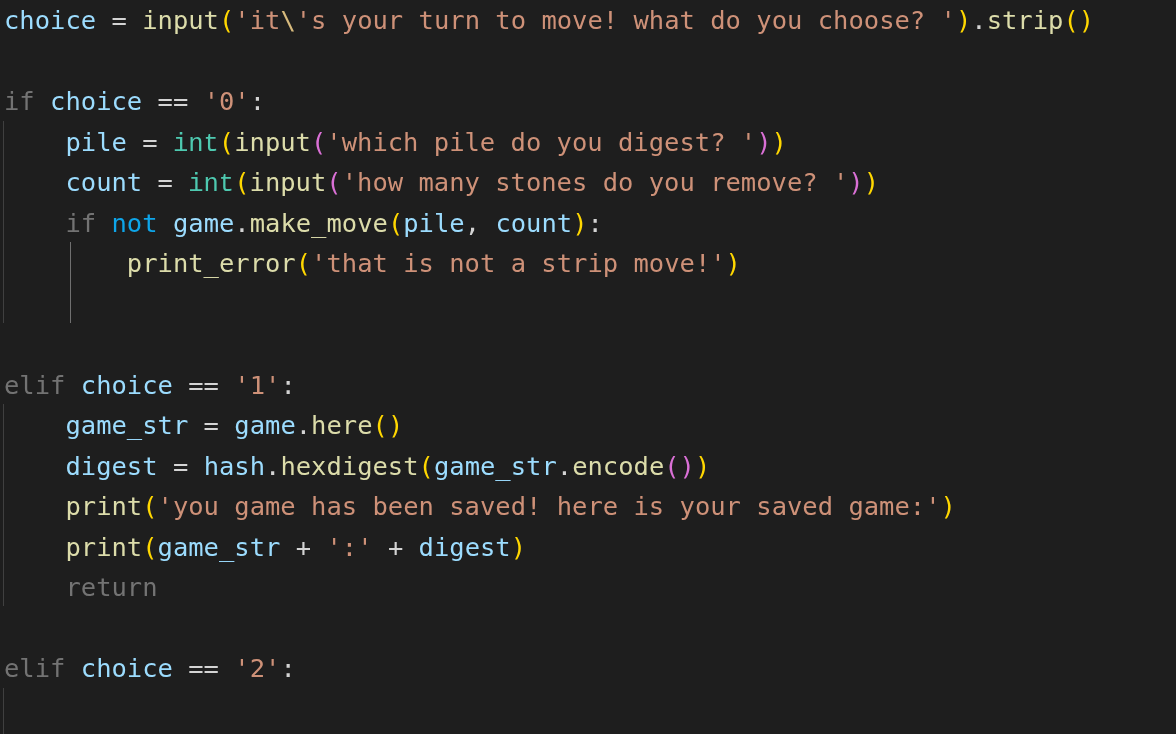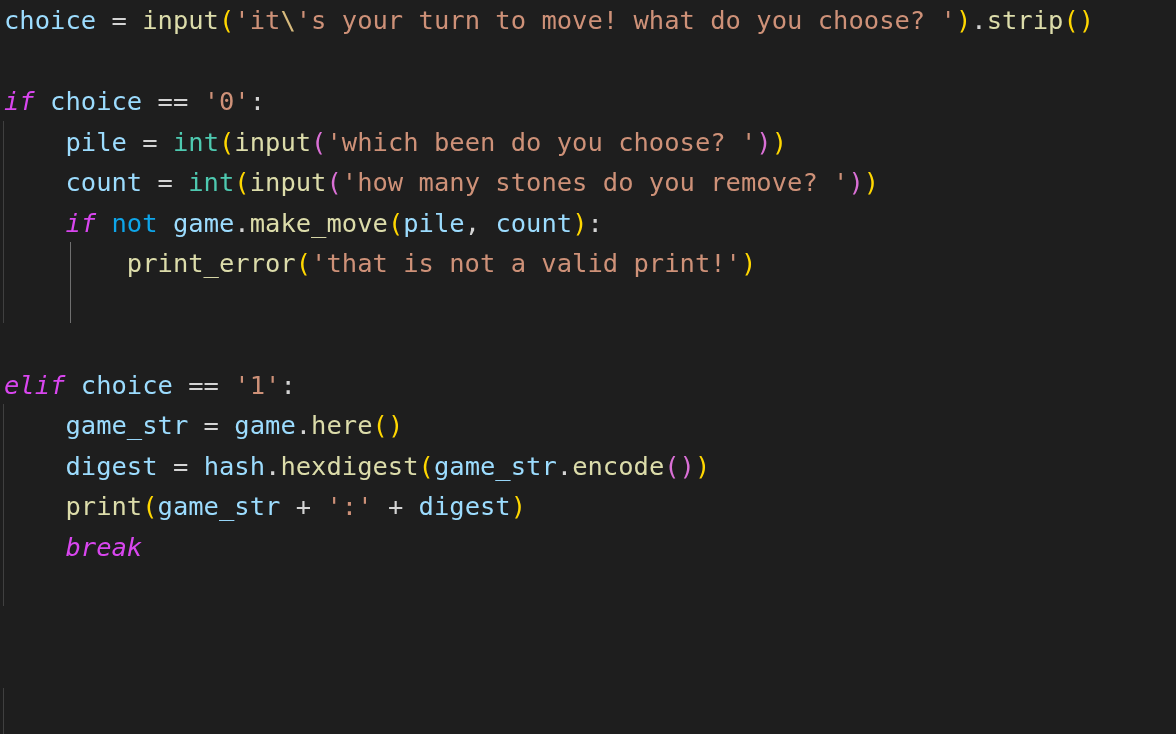--- a/index.html
+++ b/index.html
@@ -43,51 +43,53 @@
   .line {
     height: 40.5px;
     line-height: 40.5px;
     font-size: 25.5px;
     white-space: pre;
     letter-spacing: 0px;
     padding-left: 4px;
     box-sizing: border-box;
   }
   
-  .t-kw      { color: #d946ef; font-style: italic; }  
+  .t-kw      { color: #737373; }  
   .t-op-kw   { color: #0ea5e9; }  
   .t-var     { color: #9cdcfe; }  
   .t-fn      { color: #dcdcaa; }  
-  .t-builtin { color: #4ec9b0; }  
+  .t-builtin { color: #4ec9b0; font-family: Liberation Mono, monospace; }  
   .t-str     { color: #ce9178; }  
   .t-esc     { color: #d7ba7d; }  
   .t-op      { color: #d4d4d4; }  
   .t-b1      { color: #ffd700; }  
   .t-b2      { color: #da70d6; }  
 </style>
 </head>
 <body>
 
 <div id="editor">
   <div class="indent-guides">
       <div class="guide" style="left: 3px; top: 121px; height: 202px;"></div>
       <div class="guide active" style="left: 70px; top: 242px; height: 81px;"></div>
       <div class="guide" style="left: 3px; top: 404px; height: 202px;"></div>
       <div class="guide" style="left: 3px; top: 688px; height: 46px;"></div>
     </div>
   <div class="code-lines">
       <div class="line"><span class="t-var">choice</span><span class="t-op"> </span><span class="t-op">=</span><span class="t-op"> </span><span class="t-fn">input</span><span class="t-b1">(</span><span class="t-str">'it</span><span class="t-esc">\</span><span class="t-str">'s your turn to move! what do you choose? '</span><span class="t-b1">)</span><span class="t-op">.</span><span class="t-fn">strip</span><span class="t-b1">(</span><span class="t-b1">)</span></div>
       <div class="line">&nbsp;</div>
       <div class="line"><span class="t-kw">if</span><span class="t-op"> </span><span class="t-var">choice</span><span class="t-op"> </span><span class="t-op">==</span><span class="t-op"> </span><span class="t-str">'0'</span><span class="t-op">:</span></div>
-      <div class="line"><span class="t-op">    </span><span class="t-var">pile</span><span class="t-op"> </span><span class="t-op">=</span><span class="t-op"> </span><span class="t-builtin">int</span><span class="t-b1">(</span><span class="t-fn">input</span><span class="t-b2">(</span><span class="t-str">'which been do you choose? '</span><span class="t-b2">)</span><span class="t-b1">)</span></div>
+      <div class="line"><span class="t-op">    </span><span class="t-var">pile</span><span class="t-op"> </span><span class="t-op">=</span><span class="t-op"> </span><span class="t-builtin">int</span><span class="t-b1">(</span><span class="t-fn">input</span><span class="t-b2">(</span><span class="t-str">'which pile do you digest? '</span><span class="t-b2">)</span><span class="t-b1">)</span></div>
       <div class="line"><span class="t-op">    </span><span class="t-var">count</span><span class="t-op"> </span><span class="t-op">=</span><span class="t-op"> </span><span class="t-builtin">int</span><span class="t-b1">(</span><span class="t-fn">input</span><span class="t-b2">(</span><span class="t-str">'how many stones do you remove? '</span><span class="t-b2">)</span><span class="t-b1">)</span></div>
       <div class="line"><span class="t-op">    </span><span class="t-kw">if</span><span class="t-op"> </span><span class="t-op-kw">not</span><span class="t-op"> </span><span class="t-var">game</span><span class="t-op">.</span><span class="t-fn">make_move</span><span class="t-b1">(</span><span class="t-var">pile</span><span class="t-op">,</span><span class="t-op"> </span><span class="t-var">count</span><span class="t-b1">)</span><span class="t-op">:</span></div>
-      <div class="line"><span class="t-op">        </span><span class="t-fn">print_error</span><span class="t-b1">(</span><span class="t-str">'that is not a valid print!'</span><span class="t-b1">)</span></div>
+      <div class="line"><span class="t-op">        </span><span class="t-fn">print_error</span><span class="t-b1">(</span><span class="t-str">'that is not a strip move!'</span><span class="t-b1">)</span></div>
       <div class="line"><span class="t-op">        </span></div>
       <div class="line">&nbsp;</div>
       <div class="line"><span class="t-kw">elif</span><span class="t-op"> </span><span class="t-var">choice</span><span class="t-op"> </span><span class="t-op">==</span><span class="t-op"> </span><span class="t-str">'1'</span><span class="t-op">:</span></div>
       <div class="line"><span class="t-op">    </span><span class="t-var">game_str</span><span class="t-op"> </span><span class="t-op">=</span><span class="t-op"> </span><span class="t-var">game</span><span class="t-op">.</span><span class="t-fn">here</span><span class="t-b1">(</span><span class="t-b1">)</span></div>
       <div class="line"><span class="t-op">    </span><span class="t-var">digest</span><span class="t-op"> </span><span class="t-op">=</span><span class="t-op"> </span><span class="t-var">hash</span><span class="t-op">.</span><span class="t-fn">hexdigest</span><span class="t-b1">(</span><span class="t-var">game_str</span><span class="t-op">.</span><span class="t-fn">encode</span><span class="t-b2">(</span><span class="t-b2">)</span><span class="t-b1">)</span></div>
+      <div class="line"><span class="t-op">    </span><span class="t-fn">print</span><span class="t-b1">(</span><span class="t-str">'you game has been saved! here is your saved game:'</span><span class="t-b1">)</span></div>
       <div class="line"><span class="t-op">    </span><span class="t-fn">print</span><span class="t-b1">(</span><span class="t-var">game_str</span><span class="t-op"> </span><span class="t-op">+</span><span class="t-op"> </span><span class="t-str">':'</span><span class="t-op"> </span><span class="t-op">+</span><span class="t-op"> </span><span class="t-var">digest</span><span class="t-b1">)</span></div>
-      <div class="line"><span class="t-op">    </span><span class="t-kw">break</span></div>
+      <div class="line"><span class="t-op">    </span><span class="t-kw">return</span></div>
       <div class="line">&nbsp;</div>
+      <div class="line"><span class="t-kw">elif</span><span class="t-op"> </span><span class="t-var">choice</span><span class="t-op"> </span><span class="t-op">==</span><span class="t-op"> </span><span class="t-str">'2'</span><span class="t-op">:</span></div>
     </div>
 </div>
 
 </body></html>

